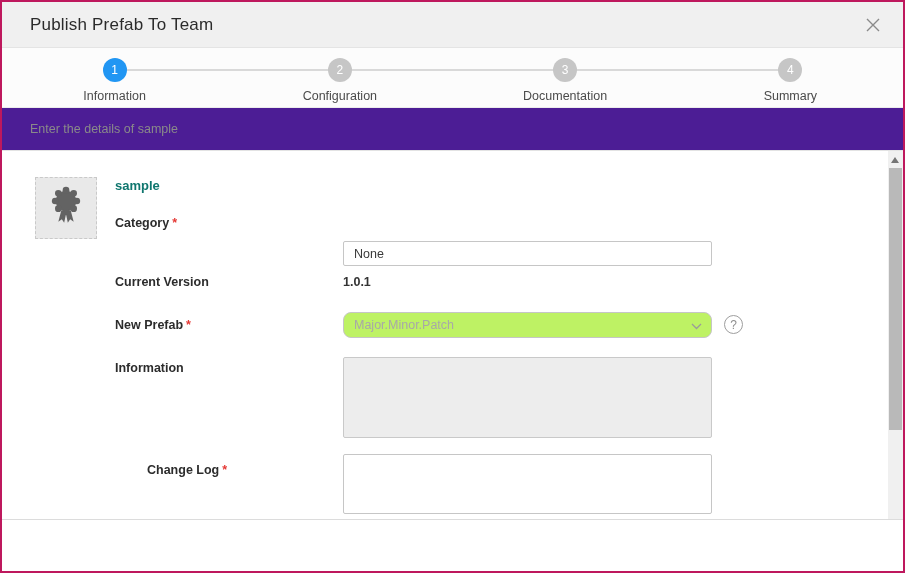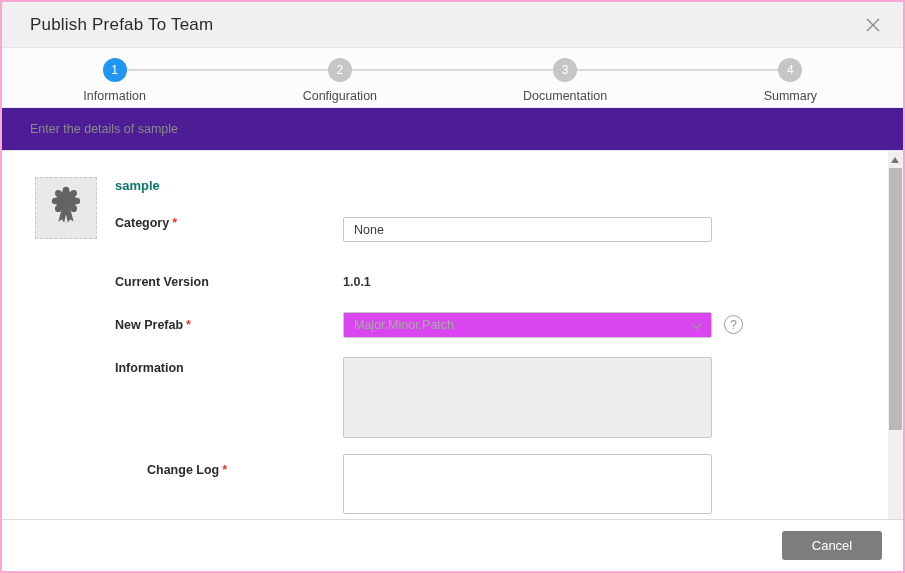--- a/index.html
+++ b/index.html
@@ -1,21 +1,21 @@
 <!DOCTYPE html>
 <html><head>
 <meta charset="utf-8">
 <style>
   * { box-sizing: border-box; margin: 0; padding: 0; }
   html, body { width: 905px; height: 573px; }
   body { font-family: "Liberation Sans", sans-serif; background: #ffffff; }
 
   .dialog {
     width: 905px; height: 573px;
-    border: 2px solid #f9a8d4;
+    border: 2px solid #be185d;
     background: #ffffff;
     position: relative;
     overflow: hidden;
   }
 
   
   .header {
     height: 46px; background: #f0f0f0;
     display: flex; align-items: center;
     padding: 0 20px 0 28px;
@@ -59,27 +59,27 @@
     display: flex; align-items: center; justify-content: center; cursor: pointer;
   }
   .asset-name { position: absolute; left: 113px; top: 27px; font-size: 13px; font-weight: bold; color: #0f766e; }
 
   .form-label { position: absolute; left: 113px; font-size: 12.5px; font-weight: bold; color: #2c2c2c; }
   .req { color: #e53935; margin-left: 3px; font-weight: bold; }
 
   .text-input {
     position: absolute; left: 341px; width: 369px; height: 25px;
     border: 1px solid #c6c6c6; border-radius: 2px; background: #ffffff;
-    padding: 8px 10px; font-size: 12.5px; color: #3a3a3a; font-family: inherit; outline: none;
+    padding: 8px 10px; font-size: 12.5px; color: #3a3a3a; font-family: inherit; outline: none; margin-top: 24px;
   }
   .static-value { position: absolute; left: 341px; font-size: 12.5px; font-weight: bold; color: #333333; }
 
   .select-box {
     position: absolute; left: 341px; top: 161px; width: 369px; height: 26px;
-    border: 1px solid #c6c6c6; border-radius: 2px; background: #d946ef;
+    border: 1px solid #c6c6c6; border-radius: 8px; background: #bef264;
     display: flex; align-items: center; padding: 0 9px 0 0; cursor: pointer;
   }
   .select-box input {
     flex: 1; border: none; outline: none; background: transparent;
     padding: 0 10px; font-size: 12.5px; font-family: inherit; color: #3a3a3a; height: 100%;
   }
   .select-box input::placeholder { color: #a8a8a8; opacity: 1; }
 
   .help-icon {
     position: absolute; left: 722px; top: 164px; width: 19px; height: 19px;
@@ -214,16 +214,15 @@
     </div>
     <textarea class="changelog-area" style=""></textarea>
 
     <div class="scrollbar">
       <div class="scroll-up-arrow"></div>
       <div class="scroll-thumb"></div>
     </div>
   </div>
 
   <div class="footer">
-    <button class="btn btn-cancel">Cancel</button>
   </div>
 
 </div>
 
 </body></html>

